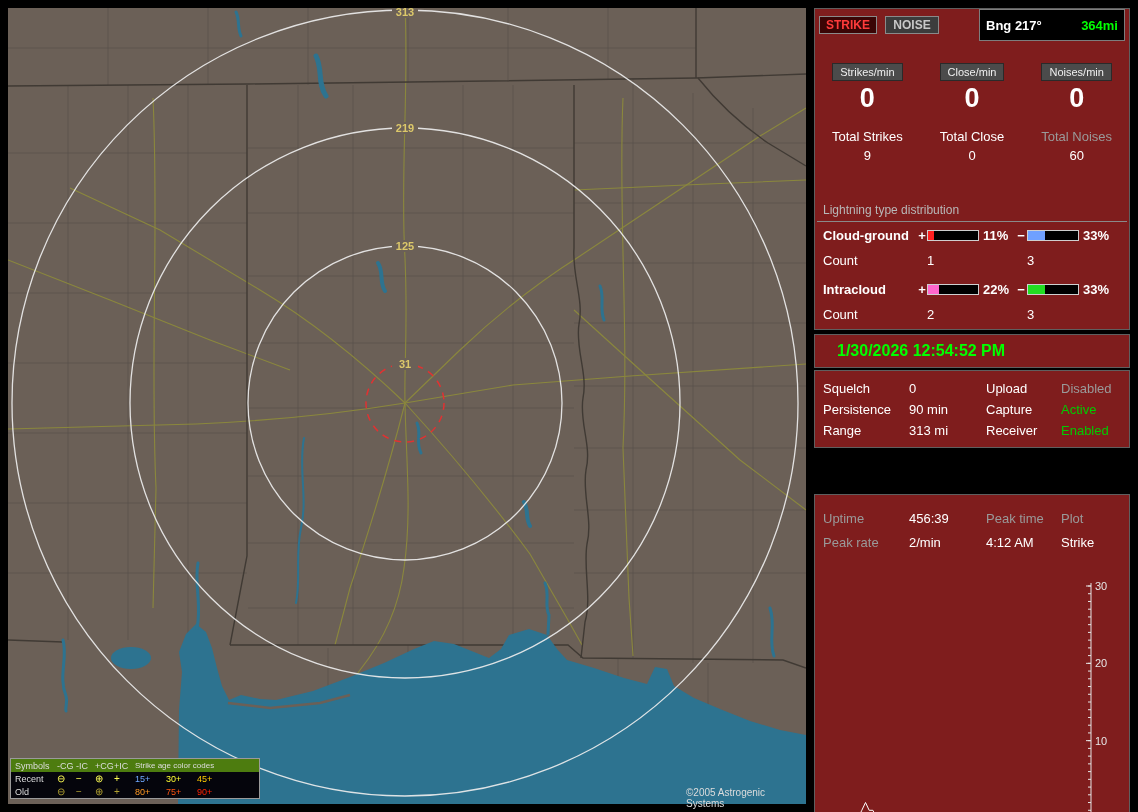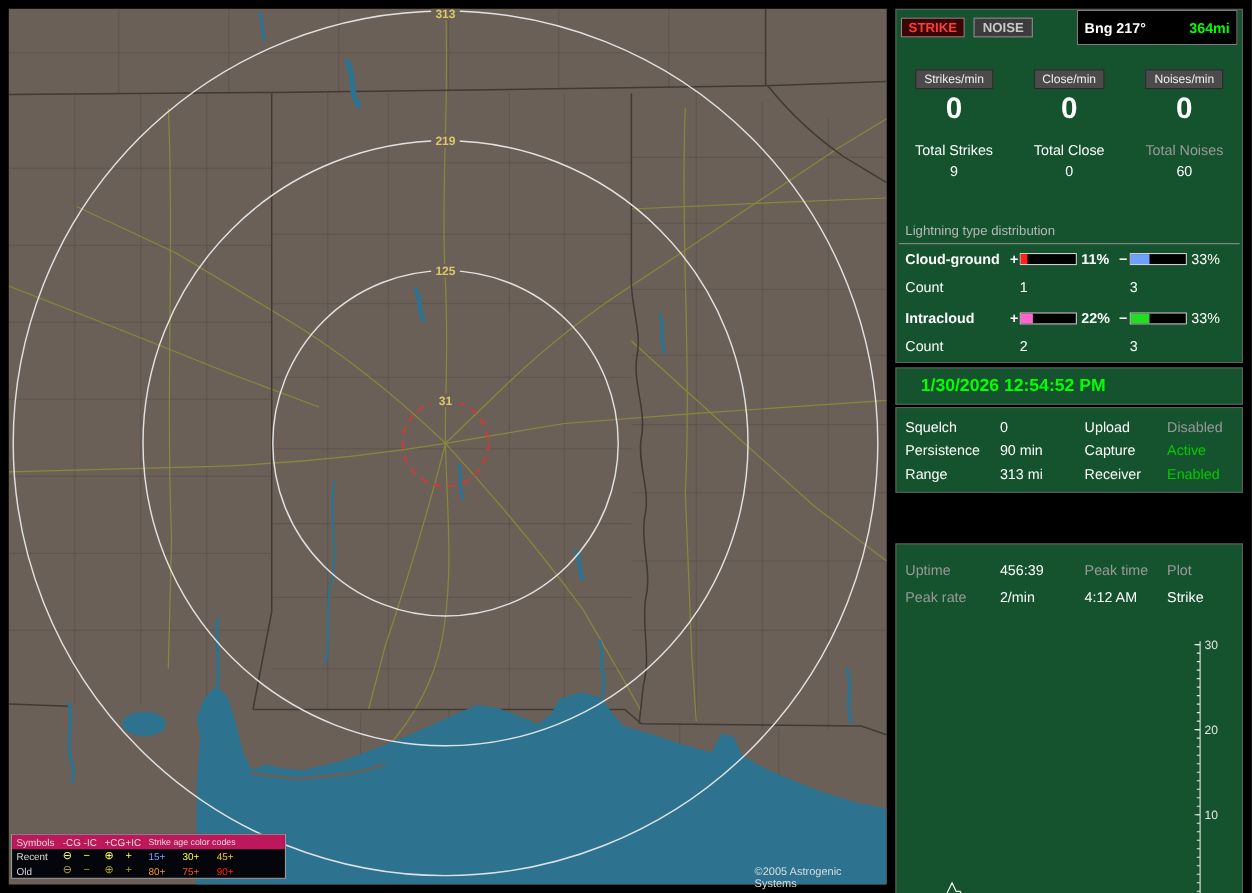--- a/index.html
+++ b/index.html
@@ -7,26 +7,26 @@
     width:1138px;height:812px;background:#000;position:relative;overflow:hidden;
     font-family:"Liberation Sans",sans-serif;color:#fff;
   }
   
   #map{position:absolute;left:8px;top:8px;width:798px;height:796px;background:#6b6057;}
   #map svg{position:absolute;left:0;top:0;}
   .copyright{position:absolute;left:678px;top:779px;font-size:10px;color:#dcdcdc;}
   
   .legend{position:absolute;left:2px;top:750px;width:250px;background:#05050c;border:1px solid #9a9a9a;box-sizing:border-box;font-size:9px;color:#ddd;}
   .legend-row{display:grid;grid-template-columns:42px 19px 19px 19px 21px 31px 31px 31px;align-items:center;height:13px;padding:0 4px;}
-  .legend-row.hdr{background:#be185d;font-size:9px;}
+  .legend-row.hdr{background:#4d7c0f;font-size:9px;}
   .legend .age-hdr{grid-column:6 / span 3;font-size:8px;white-space:nowrap;}
   .legend .sym{font-size:10px;line-height:10px;}
   
   #sidebar{position:absolute;left:814px;top:8px;width:318px;height:796px;}
-  .panel{position:absolute;left:0;width:316px;background:#14532d;border:1px solid #5f5f5f;box-sizing:border-box;}
+  .panel{position:absolute;left:0;width:316px;background:#7f1d1d;border:1px solid #5f5f5f;box-sizing:border-box;}
   #panelA{top:0;height:322px;}
   #panelB{top:326px;height:34px;display:flex;align-items:center;padding-left:22px;}
   #panelC{top:362px;height:78px;}
   #panelD{top:444px;height:352px;margin-top:42px;}
   .modes-row{position:absolute;top:6px;left:4px;right:4px;height:20px;display:flex;align-items:center;}
   .btn{font-size:12px;font-weight:bold;border:1px solid #8a8a8a;height:18px;line-height:16px;text-align:center;box-sizing:border-box;cursor:default;}
   .btn-strike{width:58px;background:#3a0505;color:#ff3b3b;}
   .btn-noise{width:54px;background:#3c3c3c;color:#c8c8c8;margin-left:8px;}
   .bearing-box{margin-left:auto;width:146px;height:32px;border:1px solid #7d7d7d;background:#000;box-sizing:border-box;display:flex;align-items:center;padding:0 6px;font-size:13px;font-weight:bold;}
   .bearing-range{margin-left:auto;}
@@ -39,21 +39,21 @@
   .total-value{font-size:13px;margin-top:4px;}
   .dist-title{position:absolute;top:194px;left:8px;font-size:12px;color:#b8b8b8;}
   .dist-hr{position:absolute;top:212px;left:2px;right:2px;border-top:1px solid #8a8a8a;}
   .dist-row{position:absolute;left:8px;right:4px;height:16px;display:flex;align-items:center;font-size:13px;}
   .dist-label{width:94px;font-weight:bold;}
   .dist-sign{width:10px;font-weight:bold;text-align:center;}
   .dist-sign2{width:12px;font-weight:bold;text-align:center;}
   .bar{width:52px;height:11px;border:1px solid #cfcfcf;background:#000;box-sizing:border-box;}
   .bar-fill{height:100%;}
   .dist-pct{width:36px;font-weight:bold;padding-left:4px;box-sizing:border-box;}
-  .dist-pct2{width:34px;font-weight:normal;padding-left:4px;box-sizing:border-box;}
+  .dist-pct2{width:34px;font-weight:bold;padding-left:4px;box-sizing:border-box;}
   .count-row{position:absolute;left:8px;height:14px;font-size:13px;display:flex;}
   .count-label{width:104px;}
   .count-pos{width:100px;}
   .datetime{font-size:16px;font-weight:bold;}
   .tbl-row{position:absolute;left:0;right:0;height:18px;font-size:13px;}
   .tbl-row .c1{position:absolute;left:8px;}
   .tbl-row .c2{position:absolute;left:94px;}
   .tbl-row .c3{position:absolute;left:171px;}
   .tbl-row .c4{position:absolute;left:246px;}
   .lbl{color:#9a9a9a;}

